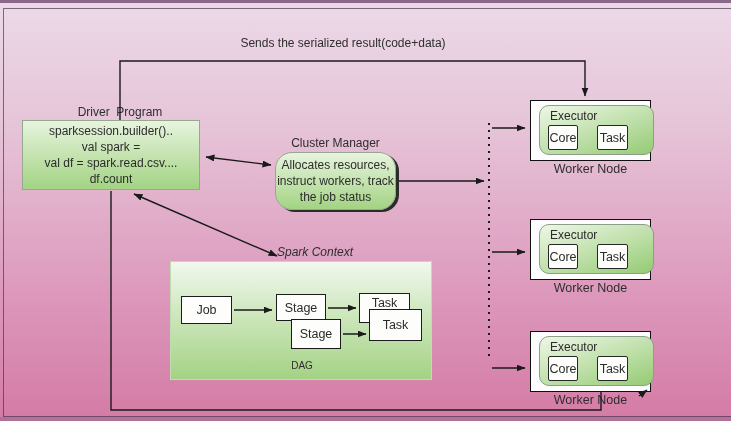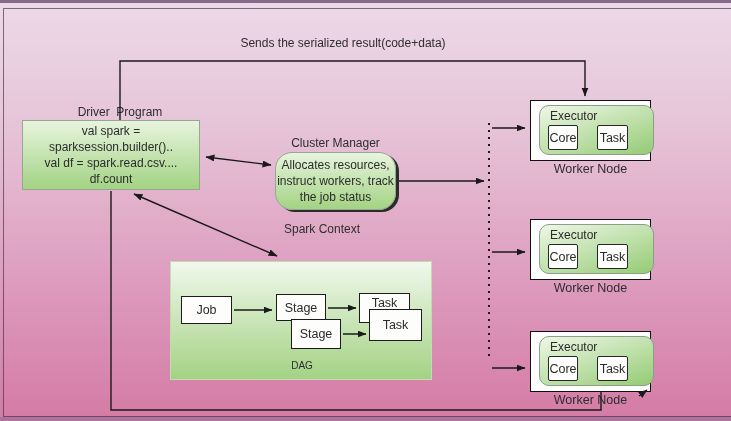--- a/index.html
+++ b/index.html
@@ -45,34 +45,34 @@
 <div class="canvas">
 
   <div class="frame-top"></div>
   <div class="frame-bottom"></div>
   <div class="inner-border"></div>
 
   <div class="lbl" style="left:218px;top:36px;width:250px;">Sends the serialized result(code+data)</div>
 
   <div class="lbl ws-pre" style="left:60px;top:105px;width:120px;">Driver  Program</div>
   <div class="greenbox" style="left:22px;top:120px;width:178px;height:70px;padding-top:2px;">
+    <div>sparksession.builder()..</div>
     <div>val spark =</div>
-    <div>sparksession.builder()..</div>
     <div>val df = spark.read.csv....</div>
     <div>df.count</div>
   </div>
 
   <div class="lbl" style="left:275px;top:136px;width:121px;">Cluster Manager</div>
   <div class="greenbox shadow-r" style="left:275px;top:152px;width:121px;height:58px;padding-top:4px;">
     <div>Allocates resources,</div>
     <div>instruct workers, track</div>
     <div>the job status</div>
   </div>
 
-  <div class="lbl" style="left:270px;top:222px;width:90px;text-align:right;">Spark Context</div>
+  <div class="lbl" style="left:270px;top:245px;width:90px;text-align:center;font-style:italic;">Spark Context</div>
 
   <div class="dagbox">
     <div class="lbl" style="left:0;bottom:6px;width:262px;position:absolute;font-size:10px;">DAG</div>
   </div>
   <div class="whitebox" style="left:181px;top:296px;width:51px;height:28px;">Job</div>
   <div class="whitebox" style="left:276px;top:294px;width:50px;height:27px;">Stage</div>
   <div class="whitebox" style="left:291px;top:319px;width:50px;height:30px;">Stage</div>
   <div class="whitebox" style="left:359px;top:293px;width:51px;height:30px;align-items:flex-start;padding-top:2px;">Task</div>
   <div class="whitebox" style="left:369px;top:309px;width:53px;height:32px;">Task</div>
 

